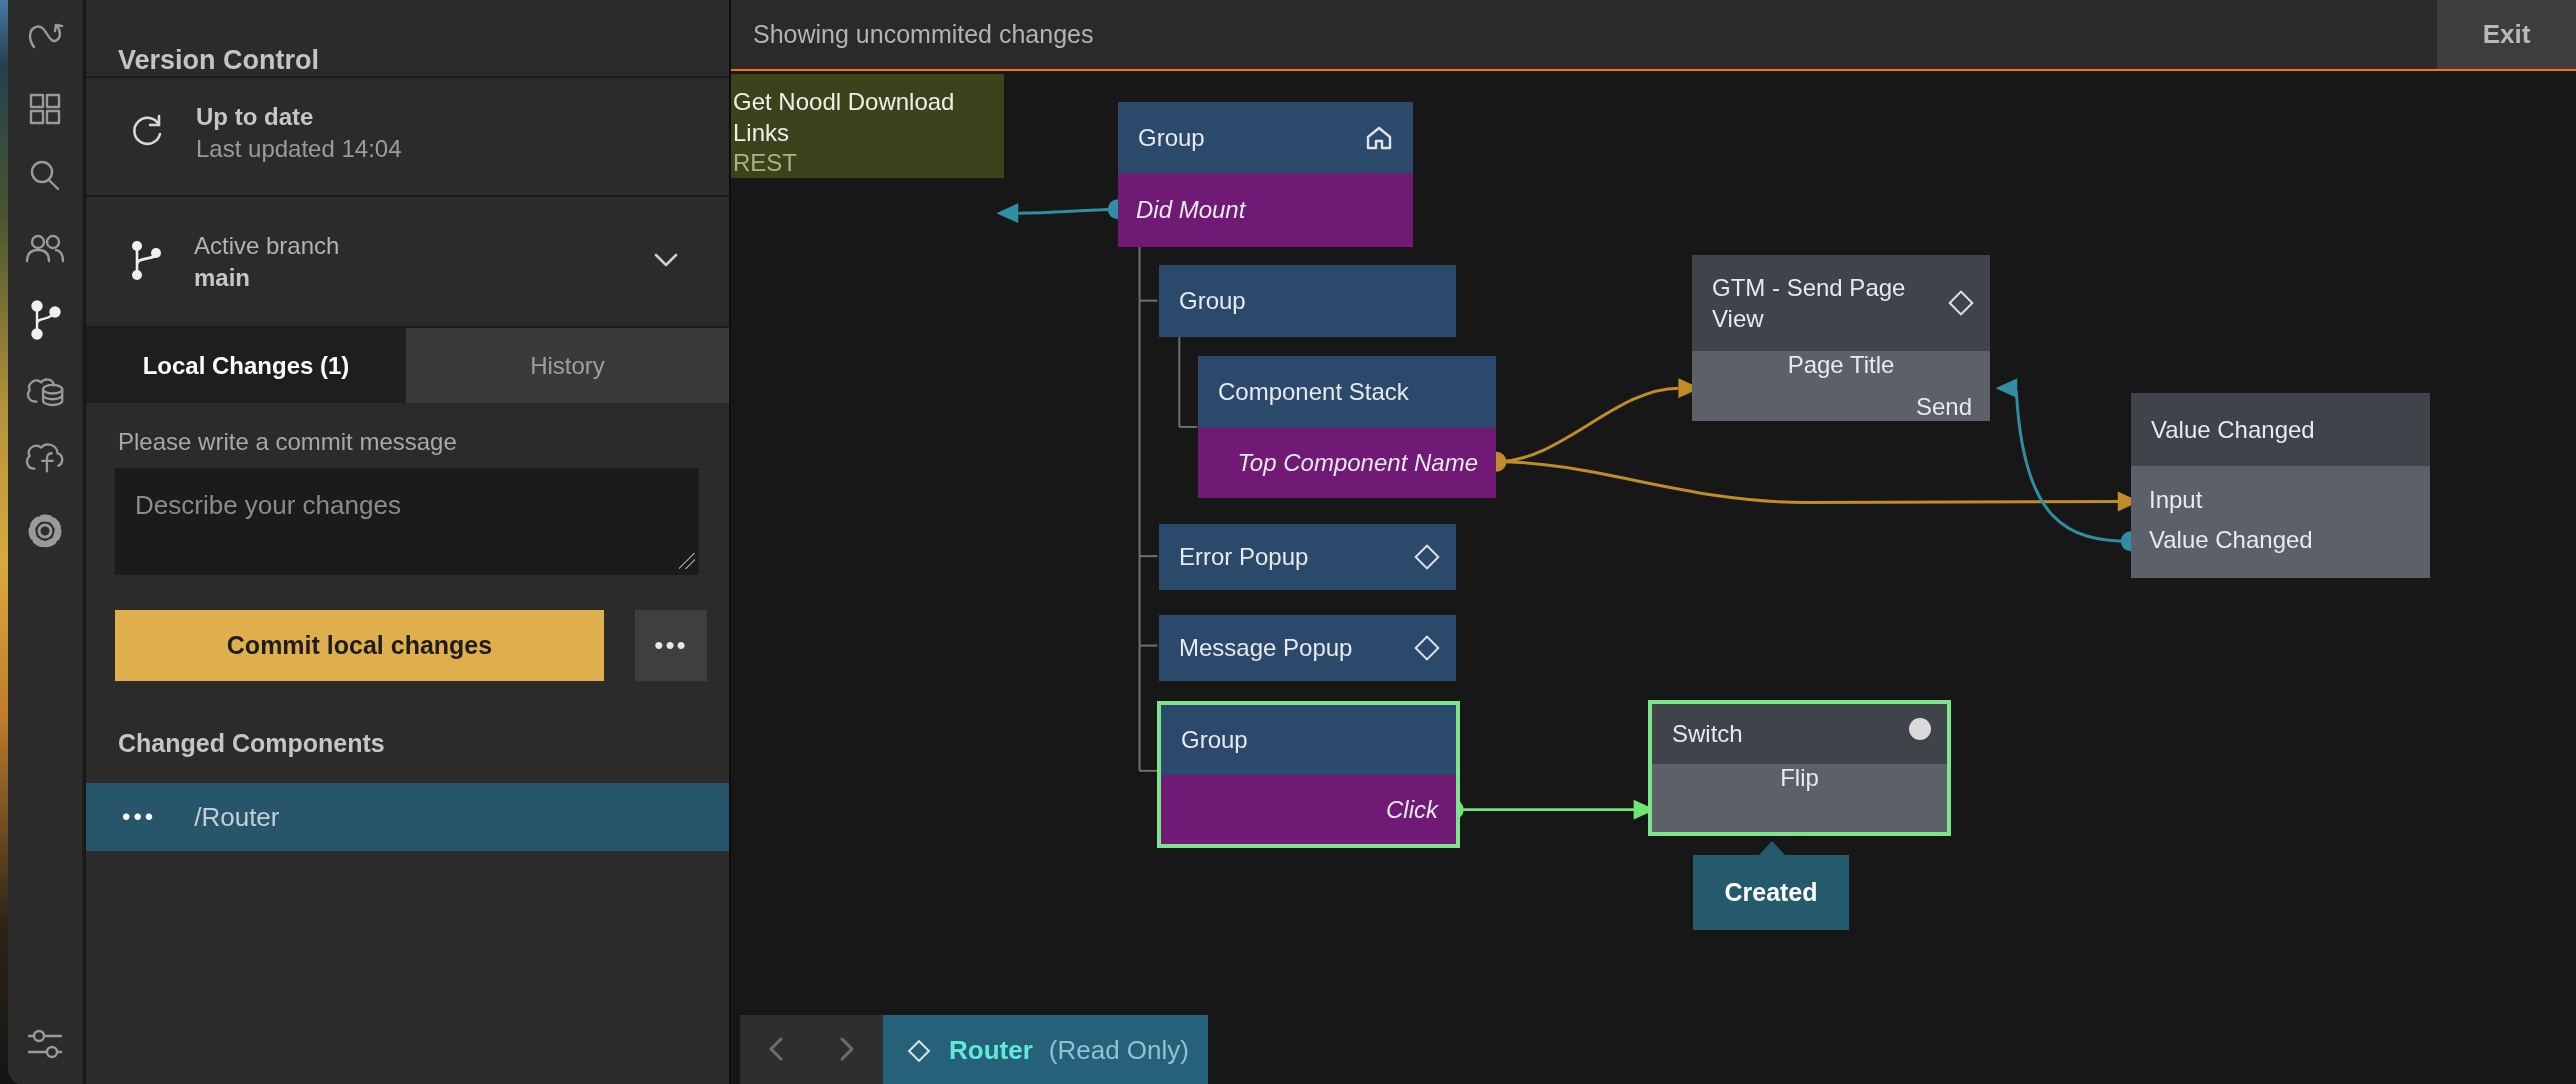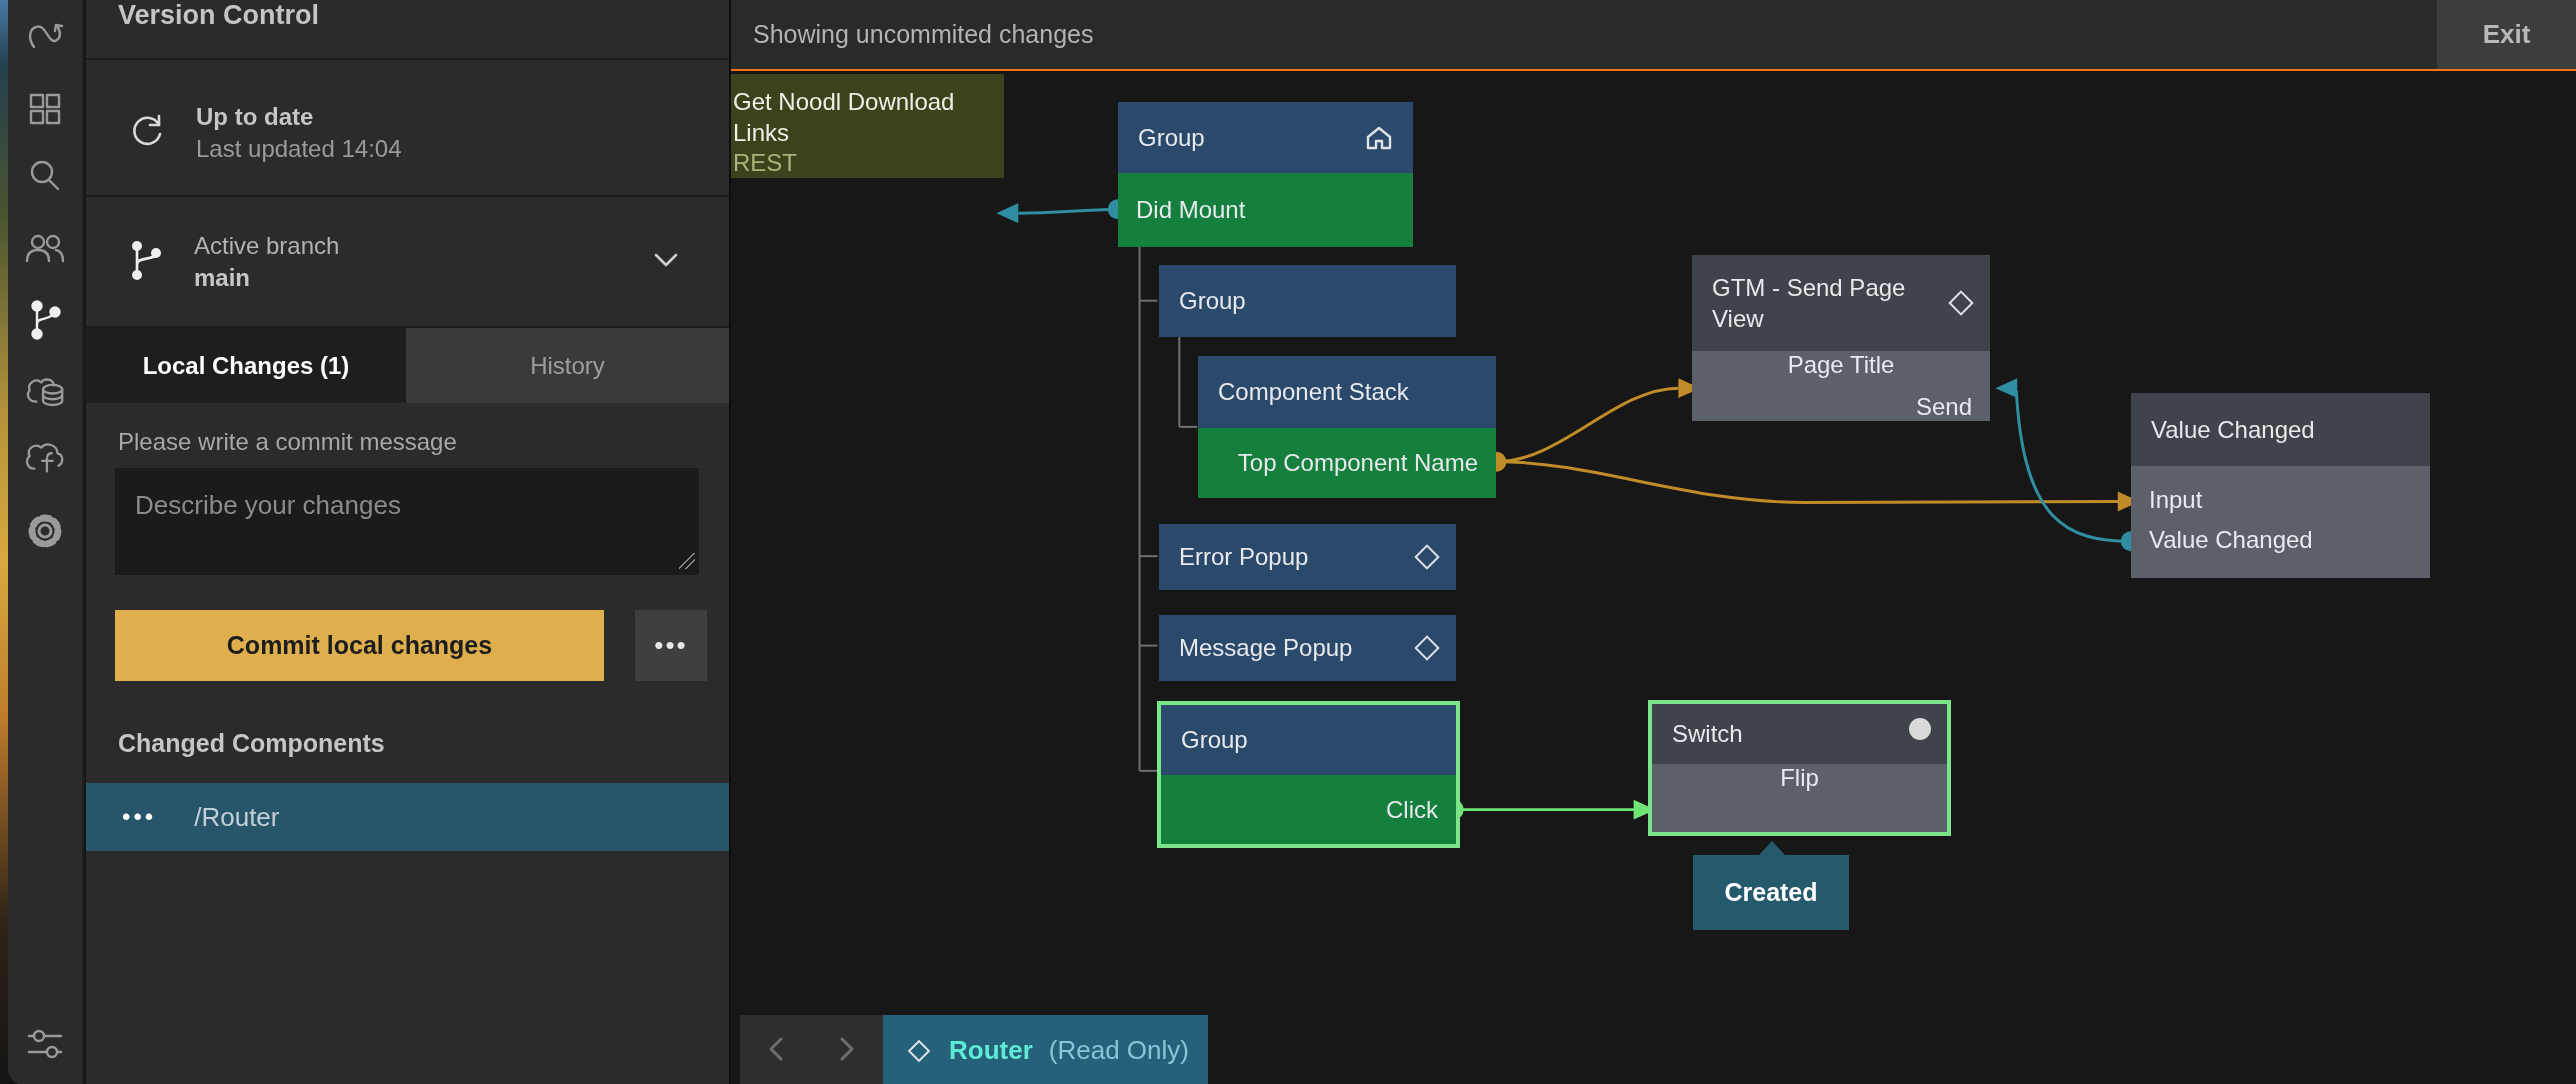--- a/index.html
+++ b/index.html
@@ -14,22 +14,22 @@
   .rail { position:absolute; left:0; top:0; width:76px; height:100%;
     background:#2b2b2b; border-right:2px solid #1e1e1e; }
   .rail-icon { position:absolute; left:50%; transform:translateX(-50%);
     width:44px; height:44px; display:flex; align-items:center; justify-content:center; }
   .rail svg { stroke:#9a9a9a; fill:none; stroke-width:2.4; stroke-linecap:round; stroke-linejoin:round; }
   .rail .active svg { stroke:#efefef; }
 
   
   .panel { position:absolute; left:78px; top:0; width:645px; height:100%;
     background:#2b2b2b; border-right:2px solid #0e0e0e; }
-  .panel-header { position:absolute; top:0; left:0; right:0; height:60px;
-    border-bottom:2px solid #1c1c1c; display:flex; align-items:flex-start; padding-left:32px; }
+  .panel-header { position:absolute; top:0; left:0; right:0; height:78px;
+    border-bottom:2px solid #1c1c1c; display:flex; align-items:flex-end; padding-left:32px; }
   .panel-title { font-size:27px; font-weight:bold; color:#c4c4c4; }
   .sec { position:absolute; left:0; right:0; }
   .sync { top:71px; height:126px; border-bottom:2px solid #1c1c1c;
     display:flex; align-items:center; padding-left:40px; }
   .sync svg, .branch svg { stroke:#d8d8d8; fill:none; stroke-width:2.6; stroke-linecap:round; stroke-linejoin:round; }
   .sec-text { margin-left:28px; }
   .line-strong { font-size:24px; font-weight:bold; color:#c6c6c6; line-height:32px; }
   .line-dim { font-size:24px; color:#9b9b9b; line-height:32px;text-align:center; }
   .branch { top:197px; height:131px; border-bottom:2px solid #1c1c1c;
     display:flex; align-items:center; padding-left:40px; }
@@ -70,21 +70,21 @@
     font-family:"Liberation Sans", sans-serif; }
 
   
   .canvas { position:absolute; left:723px; top:73px; width:1845px; height:1012px;
     background:#171717; overflow:hidden; }
   .wires { position:absolute; left:0; top:0; width:100%; height:100%; pointer-events:none; }
 
   .node { position:absolute; color:#e7e9ec; font-size:24px; }
   .hd { display:flex; align-items:center; padding:0 20px; position:relative; }
   .blue > .hd { background:#2b4a6b; }
-  .blue > .bd { background:#15803d; }
+  .blue > .bd { background:#701a75;font-style:italic; }
   .gray > .hd { background:#3f434a; }
   .gray > .bd { background:#5b6069;flex-direction:column; }
   .olive > .hd { background:#3b431c; }
   .olive > .bd { background:#5e6c36; }
   .prow { display:flex; align-items:center; justify-content:space-between; padding:0 18px; height:40px; }
   .pl { color:#e8eaee; } .pr { margin-left:auto; }
   .selected { border:4px solid #7ce489; }
   .diamond { width:18px; height:18px; border:2.5px solid #dfe3e8; transform:rotate(45deg);
     margin-left:auto; flex:none; }
   .hd svg.hicon { stroke:#dfe3e8; fill:none; stroke-width:2.4; stroke-linejoin:round; margin-left:auto; flex:none; }

